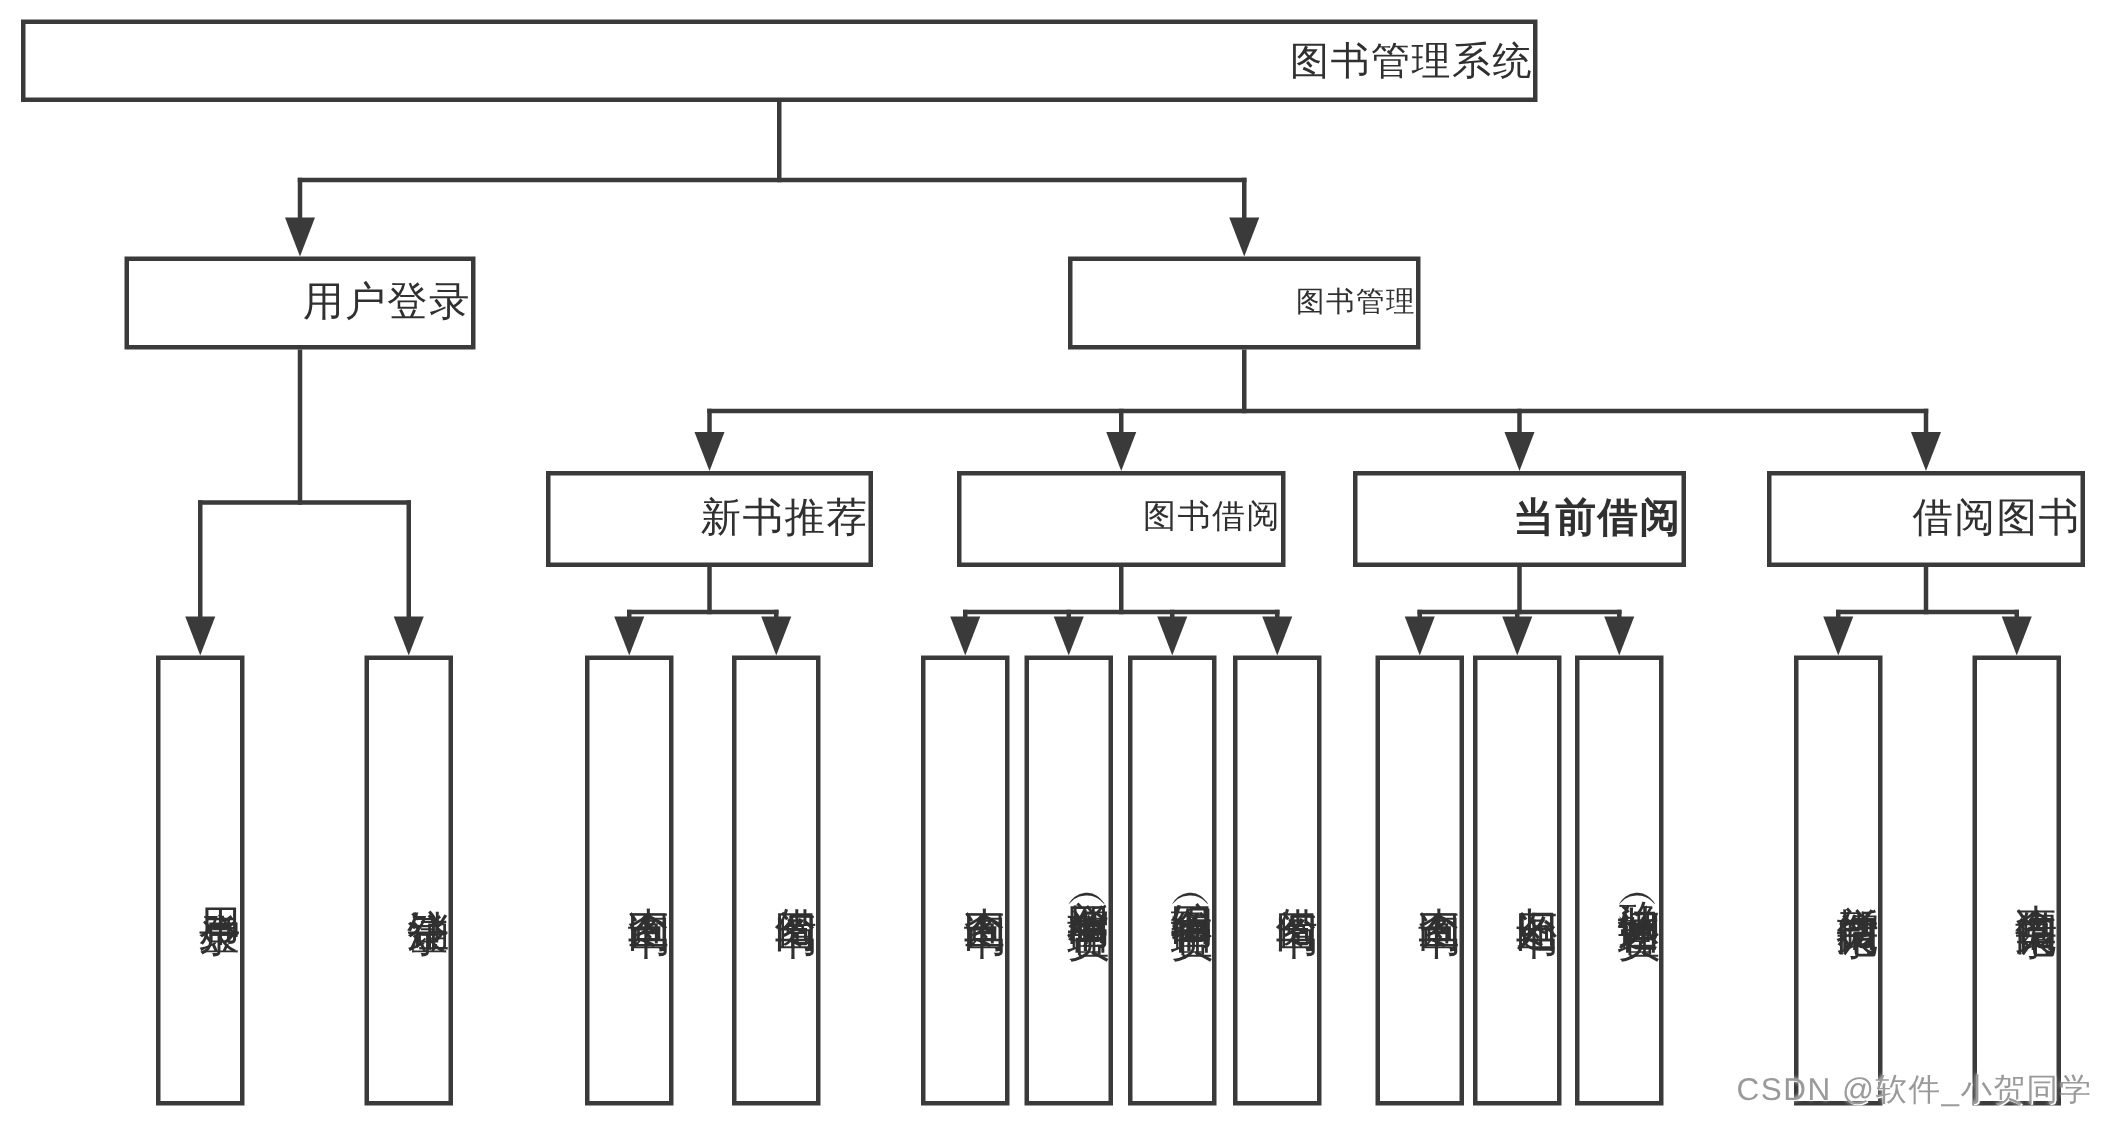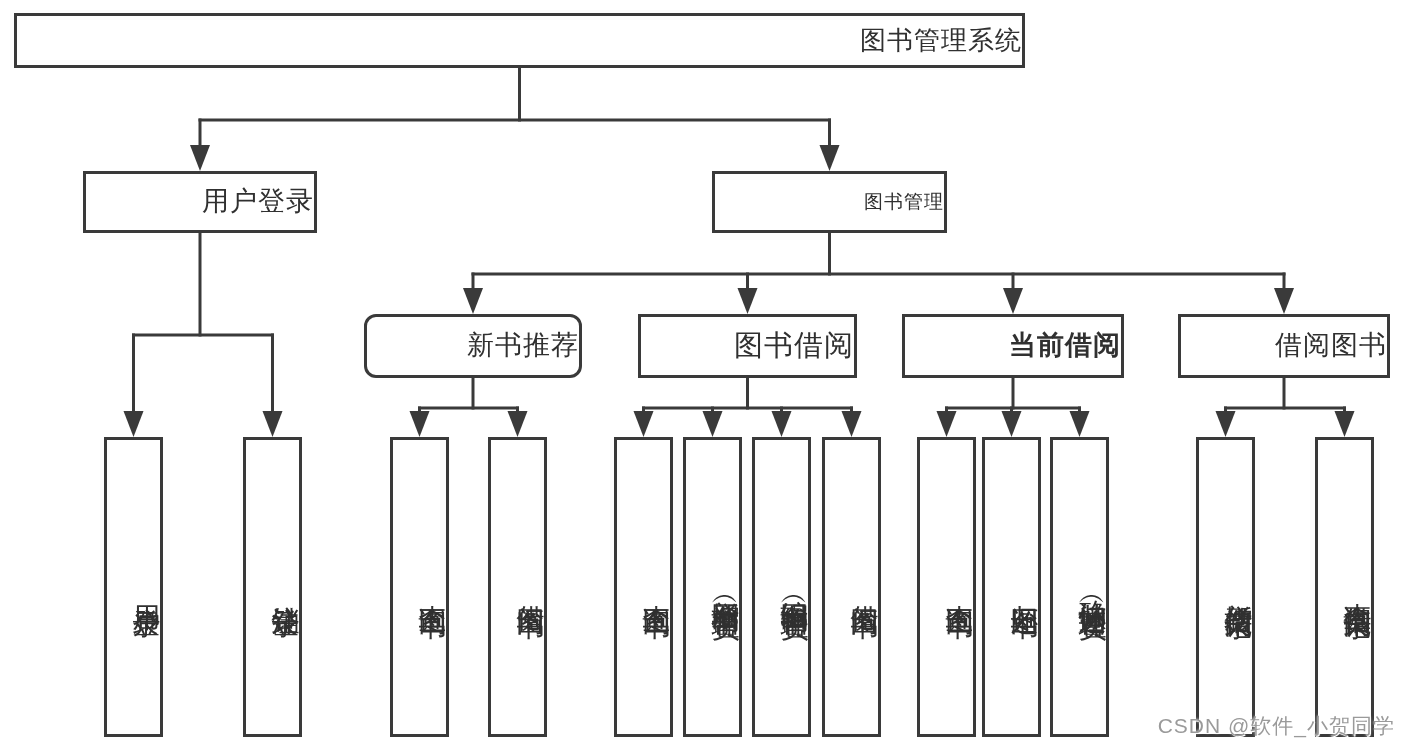--- a/index.html
+++ b/index.html
@@ -109,25 +109,25 @@
   <div id="nodes-layer">
       <div class="node" style="left: 14px; top: 13px; width: 1011px; height: 55px;">
         <span class="label" style="font-size: 26px;">图书管理系统</span>
       </div>
       <div class="node" style="left: 83px; top: 171px; width: 234px; height: 62px;">
         <span class="label" style="font-size: 27px;">用户登录</span>
       </div>
       <div class="node" style="left: 712px; top: 171px; width: 235px; height: 62px;">
         <span class="label" style="font-size: 19px;">图书管理</span>
       </div>
-      <div class="node" style="left: 364px; top: 314px; width: 218px; height: 64px; border-radius: 12px;">
+      <div class="node" style="left: 364px; top: 314px; width: 218px; height: 64px;">
         <span class="label" style="font-size: 27px;">新书推荐</span>
       </div>
       <div class="node" style="left: 638px; top: 314px; width: 219px; height: 64px;">
-        <span class="label" style="font-size: 29px;">图书借阅</span>
+        <span class="label" style="font-size: 22px; font-family: Liberation Mono, monospace;">图书借阅</span>
       </div>
       <div class="node" style="left: 902px; top: 314px; width: 222px; height: 64px; font-weight: bold;">
         <span class="label" style="font-size: 27px;">当前借阅</span>
       </div>
       <div class="node" style="left: 1178px; top: 314px; width: 212px; height: 64px;">
         <span class="label" style="font-size: 27px;">借阅图书</span>
       </div>
       <div class="node vertical" style="left: 104px; top: 437px; width: 59px; height: 300px;">
         <span class="label" style="font-size: 28px;">用户登录</span>
       </div>

